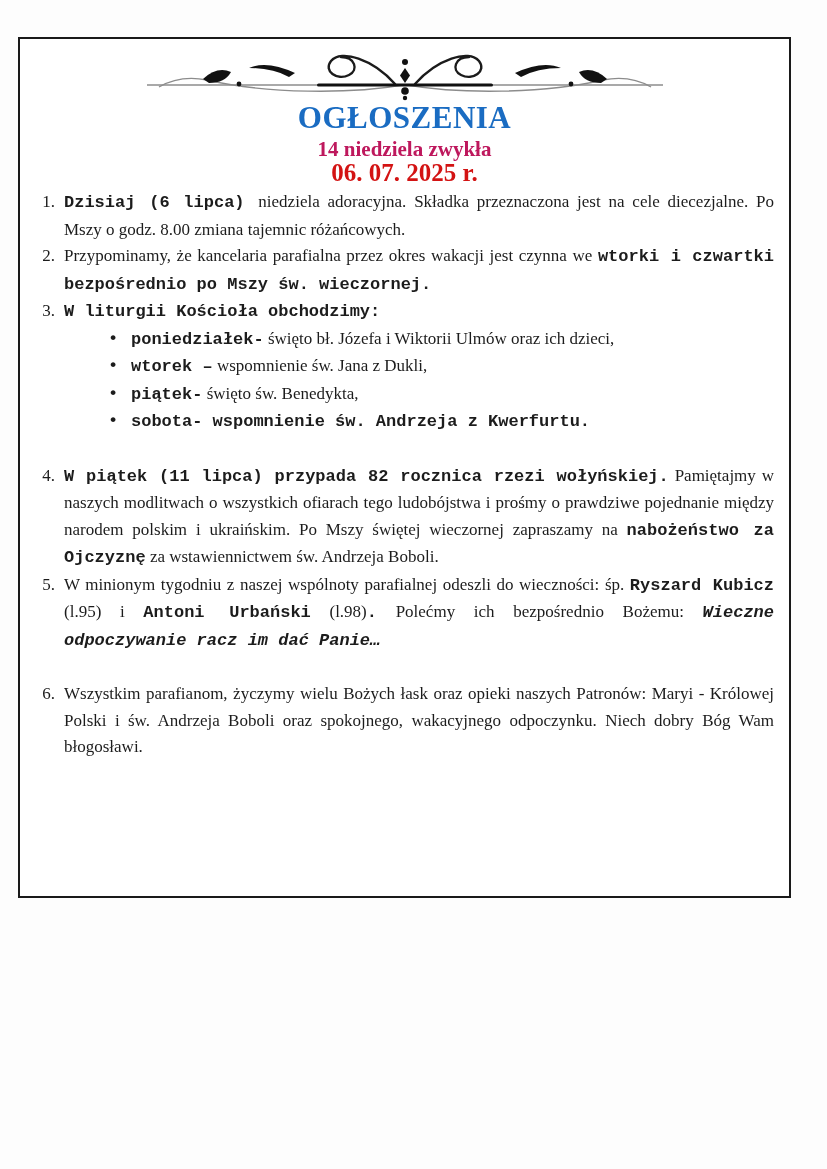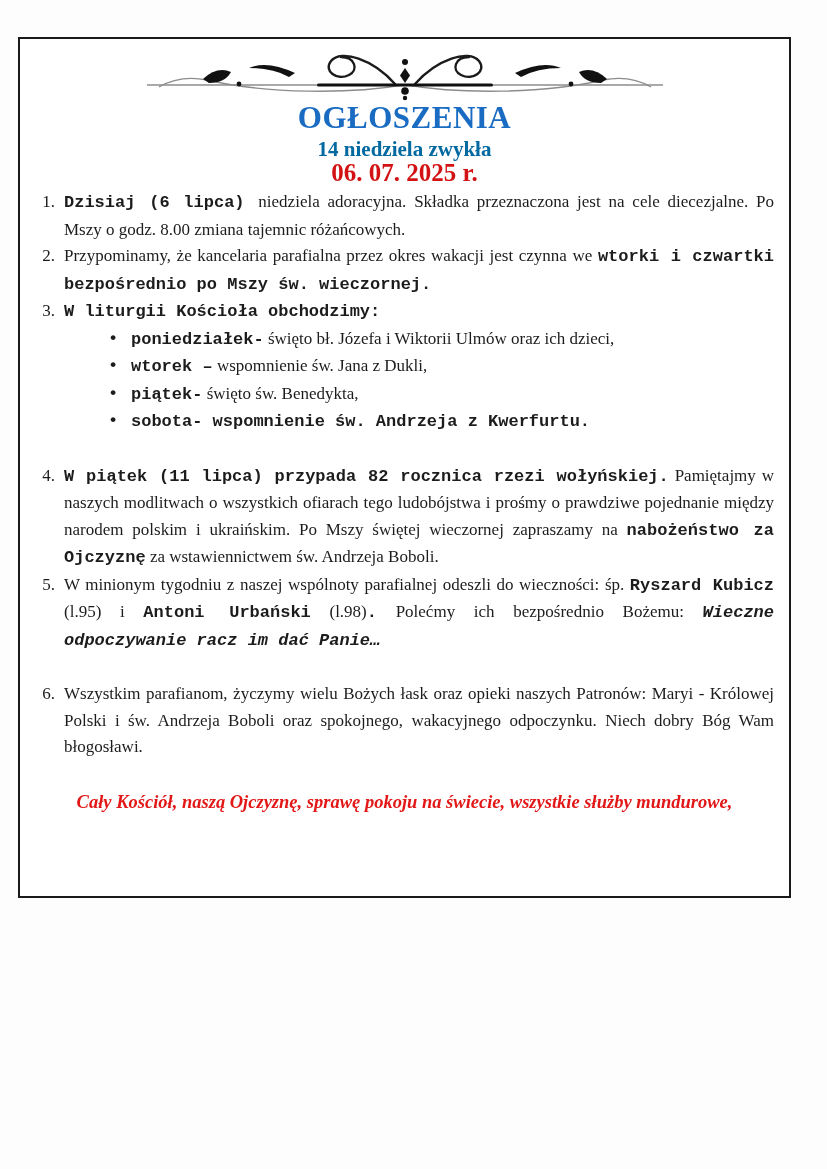--- a/index.html
+++ b/index.html
@@ -11,21 +11,21 @@
   .frame{
     position:absolute;left:18px;top:18px;width:773px;height:861px;
     border:2px solid #1a1a1a;background:#fff;box-sizing:border-box;margin-top:19px;
   }
   .header{text-align:center;}
   .ornament{display:block;margin:8px auto 0;}
   .title{
     margin:0;font-size:31px;line-height:34px;font-weight:bold;
     color:#1a6cc2;letter-spacing:.5px;
   }
-  .subtitle{font-size:21px;line-height:24px;font-weight:bold;color:#0369a1;margin-top:2px;}
+  .subtitle{font-size:21px;line-height:24px;font-weight:bold;color:#be185d;margin-top:2px;}
   .date{font-size:25px;line-height:23px;font-weight:bold;color:#d31313;}
   .list{margin:5px 15px 0 12px;font-size:17px;line-height:26.5px;}
   .item{display:flex;}
   .item.gap{margin-top:27px;}
   .num{flex:0 0 23px;text-align:right;margin-right:9px;}
   .body{flex:1;text-align:justify;}
   .b{font-weight:bold;font-family:Liberation Mono, monospace;}
   .i{font-style:italic;}
   .bullets{margin-left:76px;}
   .bullet-row{display:flex;}
@@ -109,15 +109,14 @@
         <span class="num">5.</span>
         <div class="body"><span>W minionym tygodniu z naszej wspólnoty parafialnej odeszli do wieczności: śp. </span><span class="b">Ryszard Kubicz</span><span> (l.95) i </span><span class="b">Antoni Urbański</span><span> (l.98)</span><span class="b">.</span><span> Polećmy ich bezpośrednio Bożemu: </span><span class="b i">Wieczne odpoczywanie racz im dać Panie…</span></div>
       </div>
       <div class="item gap">
         <span class="num">6.</span>
         <div class="body"><span>Wszystkim parafianom, życzymy wielu Bożych łask oraz opieki naszych Patronów: Maryi - Królowej Polski i św. Andrzeja Boboli oraz spokojnego, wakacyjnego odpoczynku. Niech dobry Bóg Wam błogosławi.</span></div>
       </div>
     </div>
 
   <div class="closing" id="closing-block">
-      <div>Cały Kościół, naszą Ojczyznę, sprawę pokoju na świecie, wszystkie służby mundurowe,</div>
     </div>
 </div>
 
 </body></html>

